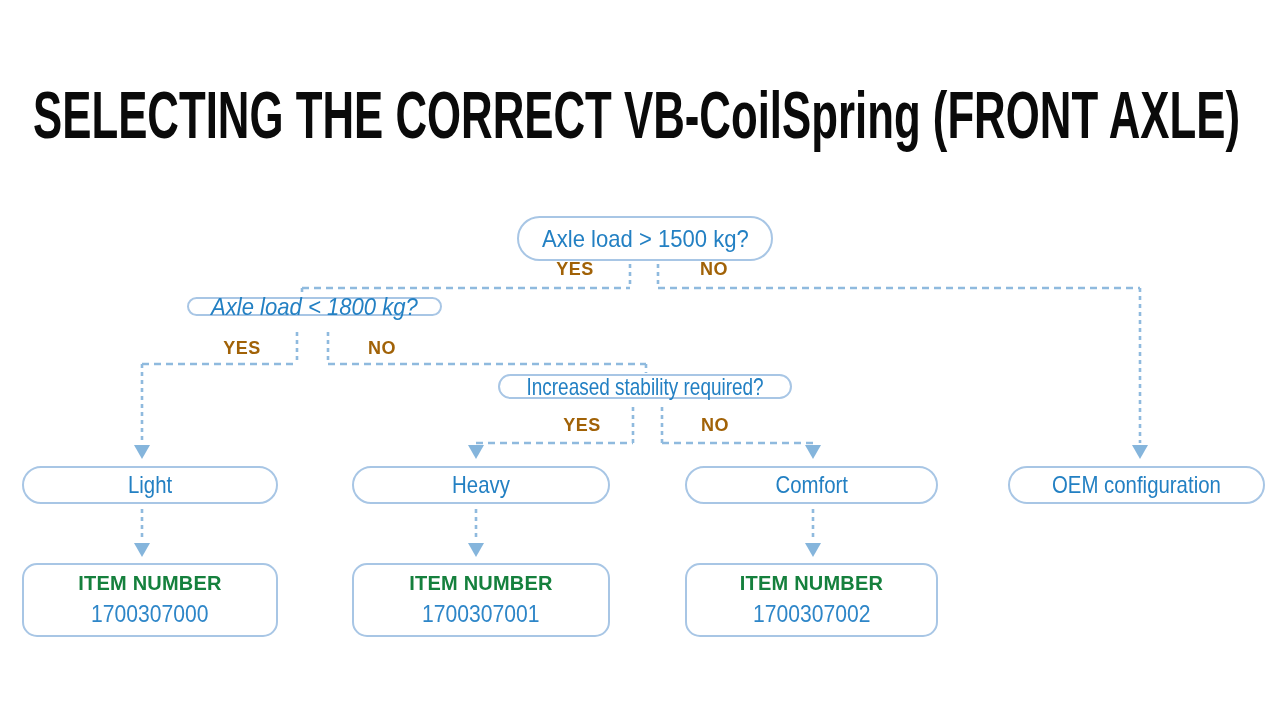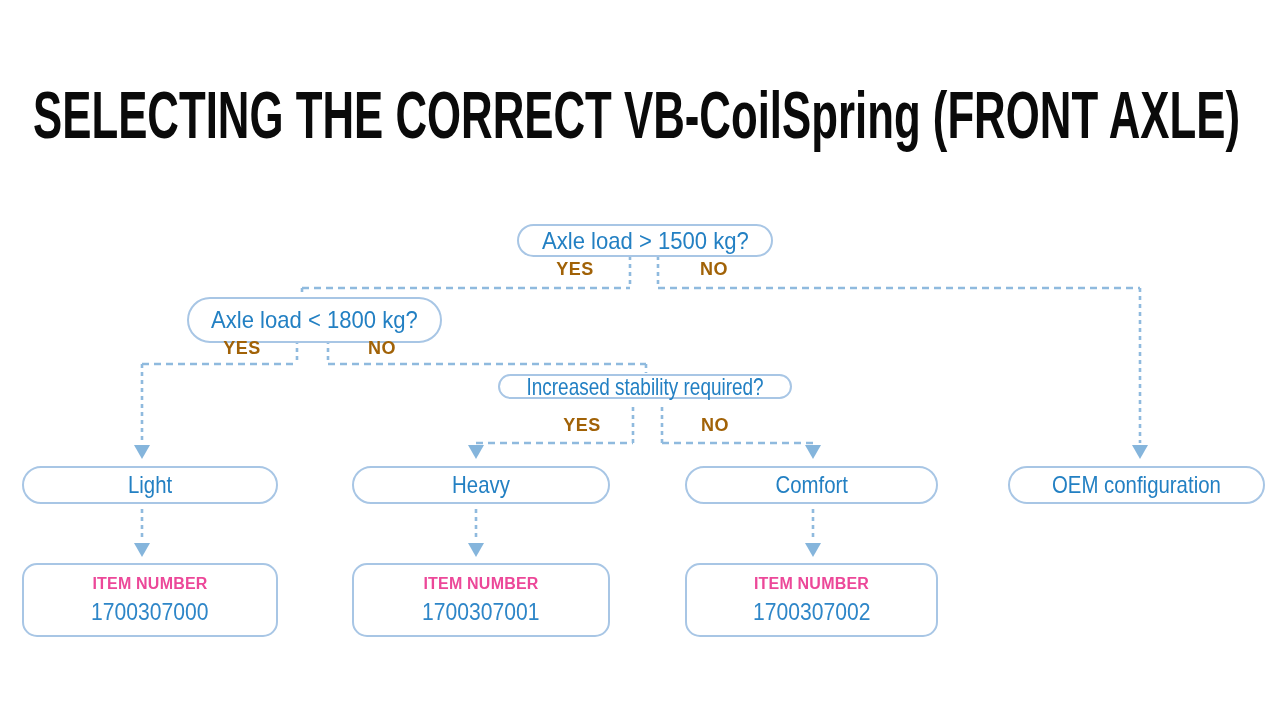--- a/index.html
+++ b/index.html
@@ -20,21 +20,21 @@
   .pill{border-radius:999px;}
   .card{border-radius:15px;flex-direction:column;gap:5px;}
   .qtext,.rtext{color:#2380c3;font-size:24px;white-space:nowrap;}
   .qtext.c92{transform:scaleX(0.92);}
   .qtext.c79{transform:scaleX(0.79);}
   .rtext{transform:scaleX(0.85);}
   .yn{
     position:absolute;transform:translate(-50%,-50%);
     color:#a16207;font-weight:bold;font-size:18px;letter-spacing:0.5px;white-space:nowrap;
   }
-  .item-heading{color:#ec4899;font-weight:bold;font-size:16px;letter-spacing:0.2px;white-space:nowrap;}
+  .item-heading{color:#15803d;font-weight:bold;font-size:20px;letter-spacing:0.2px;white-space:nowrap;}
   .item-number{color:#2e86c8;font-size:24px;white-space:nowrap;transform:scaleX(0.88);}
 </style>
 </head>
 <body>
 
 <div class="stage">
 
   <svg class="title-svg" width="1280" height="170">
     <text x="33" y="138" font-size="66" textLength="1207" lengthAdjust="spacingAndGlyphs">SELECTING THE CORRECT VB-CoilSpring (FRONT AXLE)</text>
   </svg>
@@ -79,27 +79,27 @@
     <g>
       <path class="lv" d="M476 509 V541"></path>
       <polygon class="ah" points="468,543 484,543 476,557"></polygon>
     </g>
     <g>
       <path class="lv" d="M813 509 V541"></path>
       <polygon class="ah" points="805,543 821,543 813,557"></polygon>
     </g>
   </svg>
 
-  <div class="box pill" style="left:517px;top:224px;width:256px;height:33px;">
+  <div class="box pill" style="left:517px;top:216px;width:256px;height:45px;">
     <span class="qtext c92">Axle load &gt; 1500 kg?</span>
   </div>
   <div class="yn" style="left:575px;top:269px;">YES</div>
   <div class="yn" style="left:714px;top:269px;">NO</div>
 
-  <div class="box pill" style="left:187px;top:297px;width:255px;height:46px;">
+  <div class="box pill" style="left:187px;top:297px;width:255px;height:19px;font-style:italic;">
     <span class="qtext c92">Axle load &lt; 1800 kg?</span>
   </div>
   <div class="yn" style="left:242px;top:348px;">YES</div>
   <div class="yn" style="left:382px;top:348px;">NO</div>
 
   <div class="box pill" style="left:498px;top:374px;width:294px;height:25px;">
     <span class="qtext c79">Increased stability required?</span>
   </div>
   <div class="yn" style="left:582px;top:425px;">YES</div>
   <div class="yn" style="left:715px;top:425px;">NO</div>

